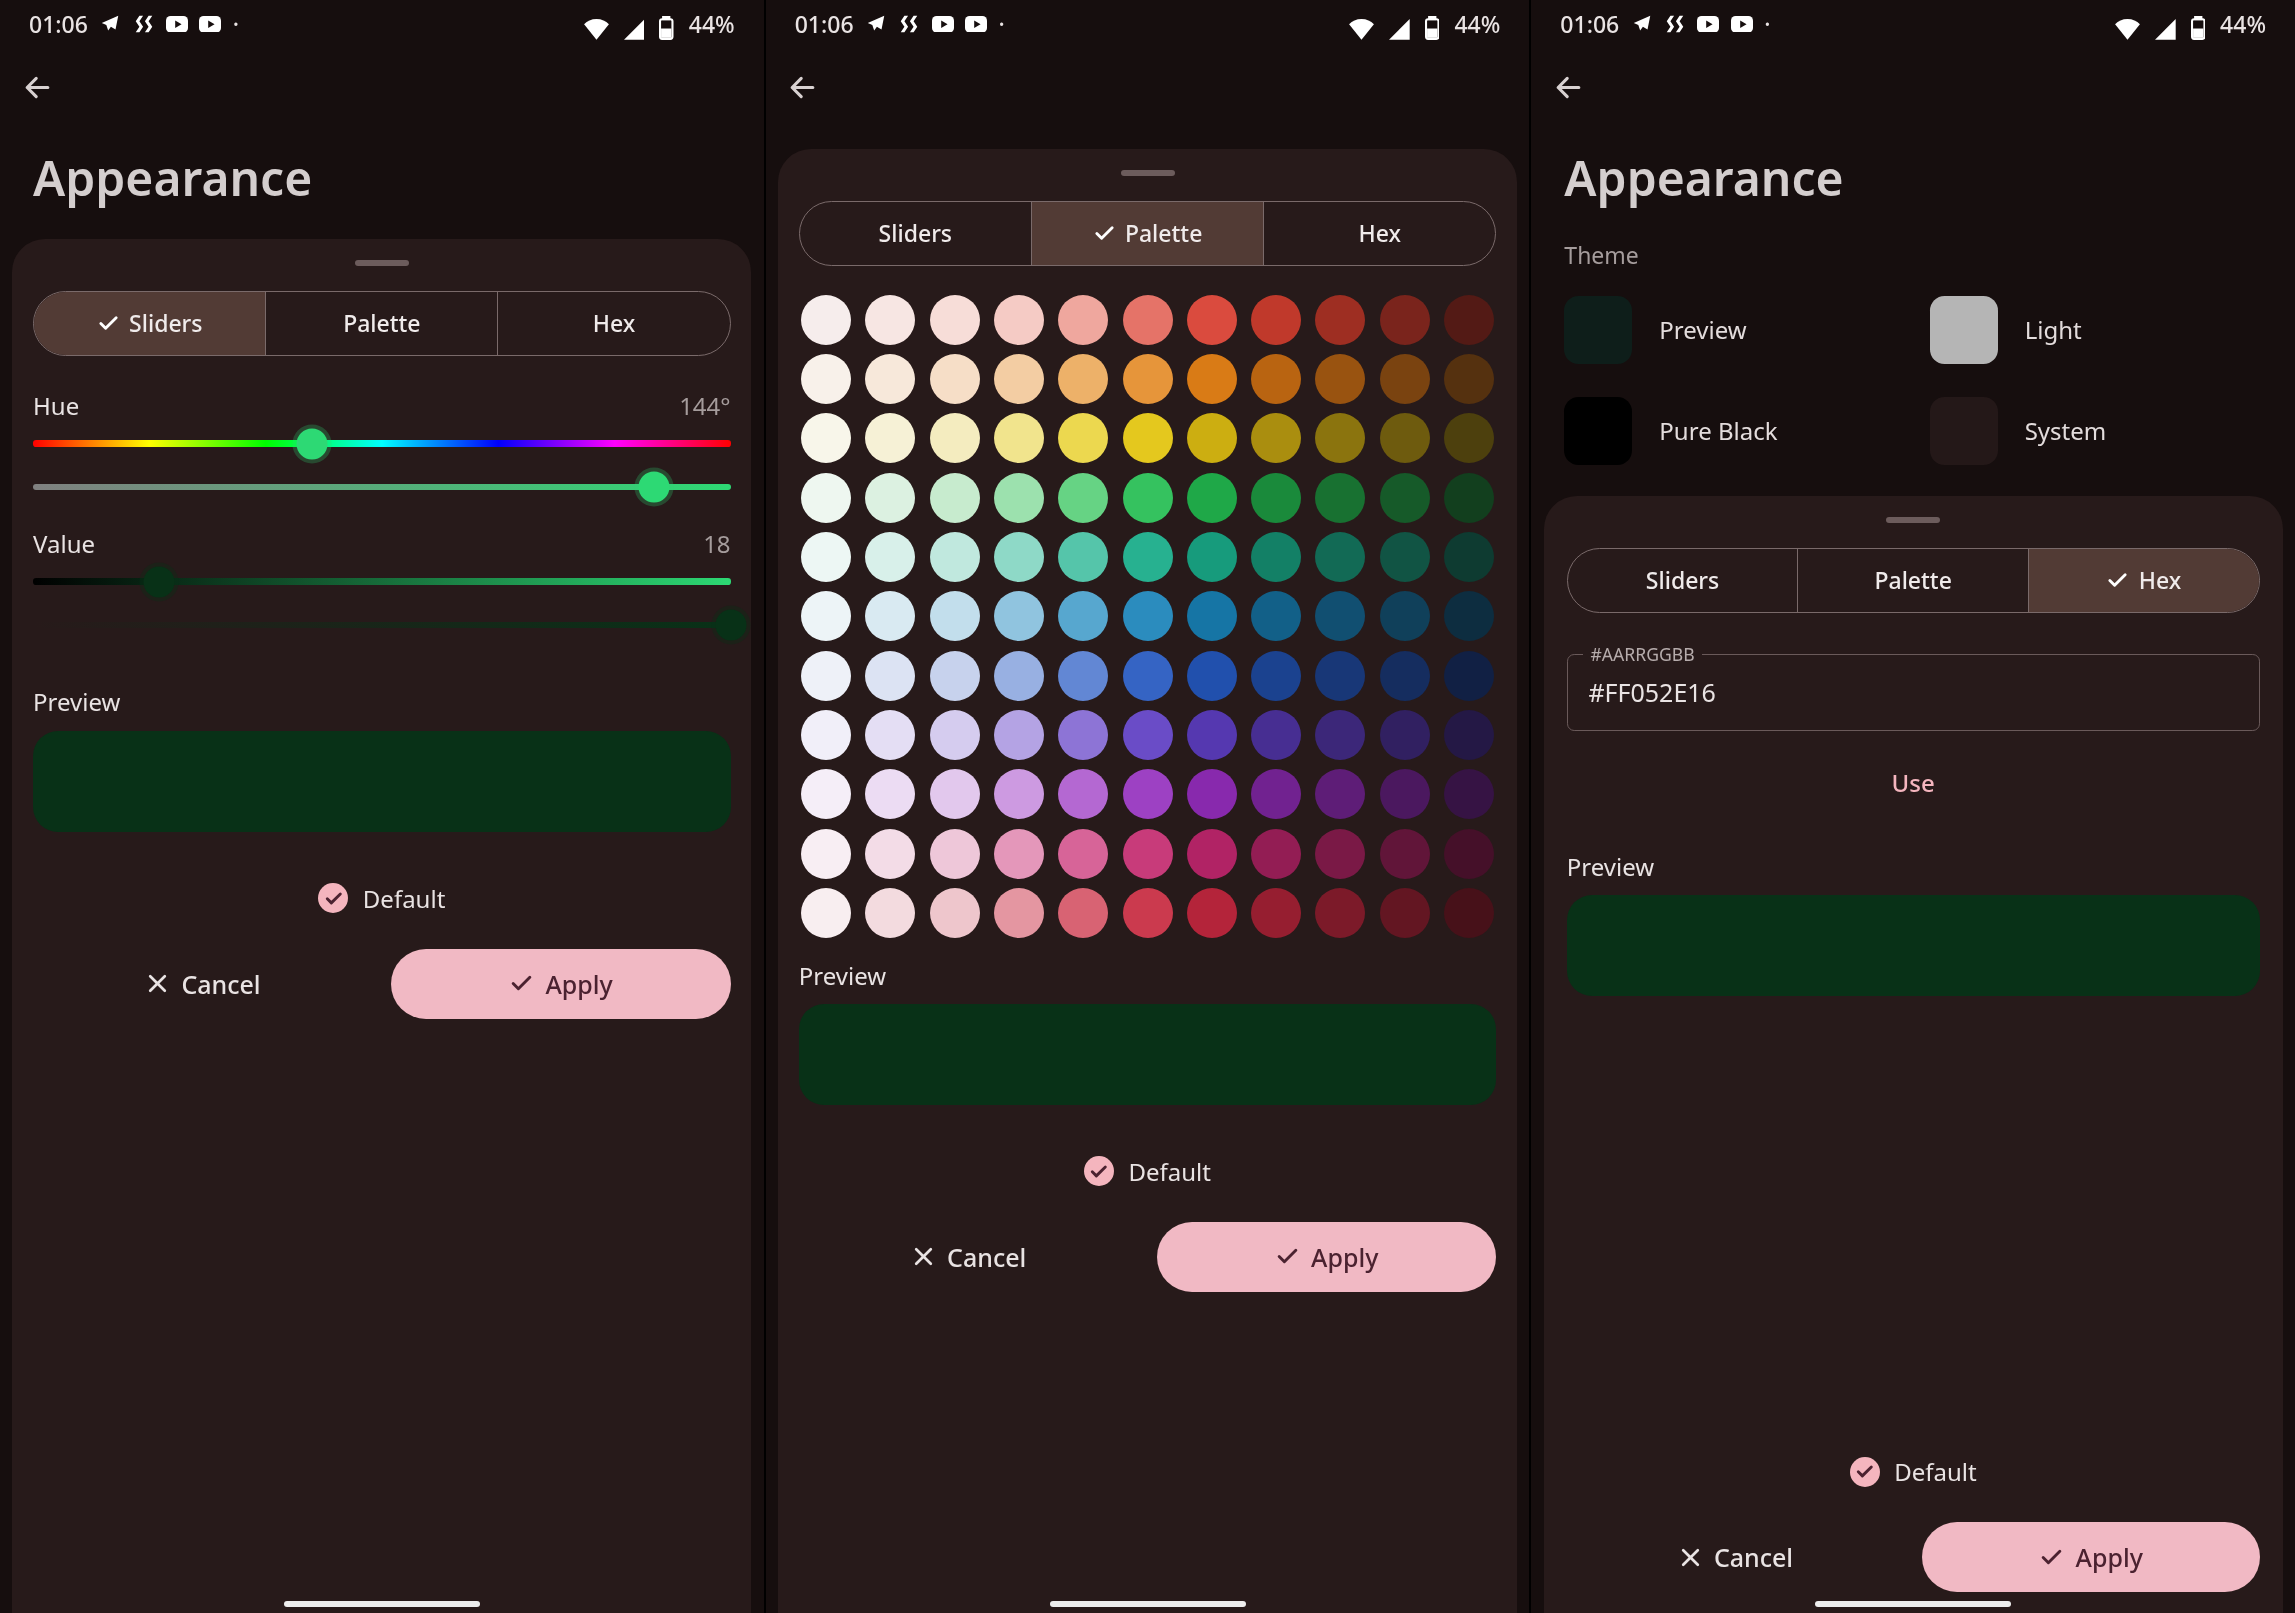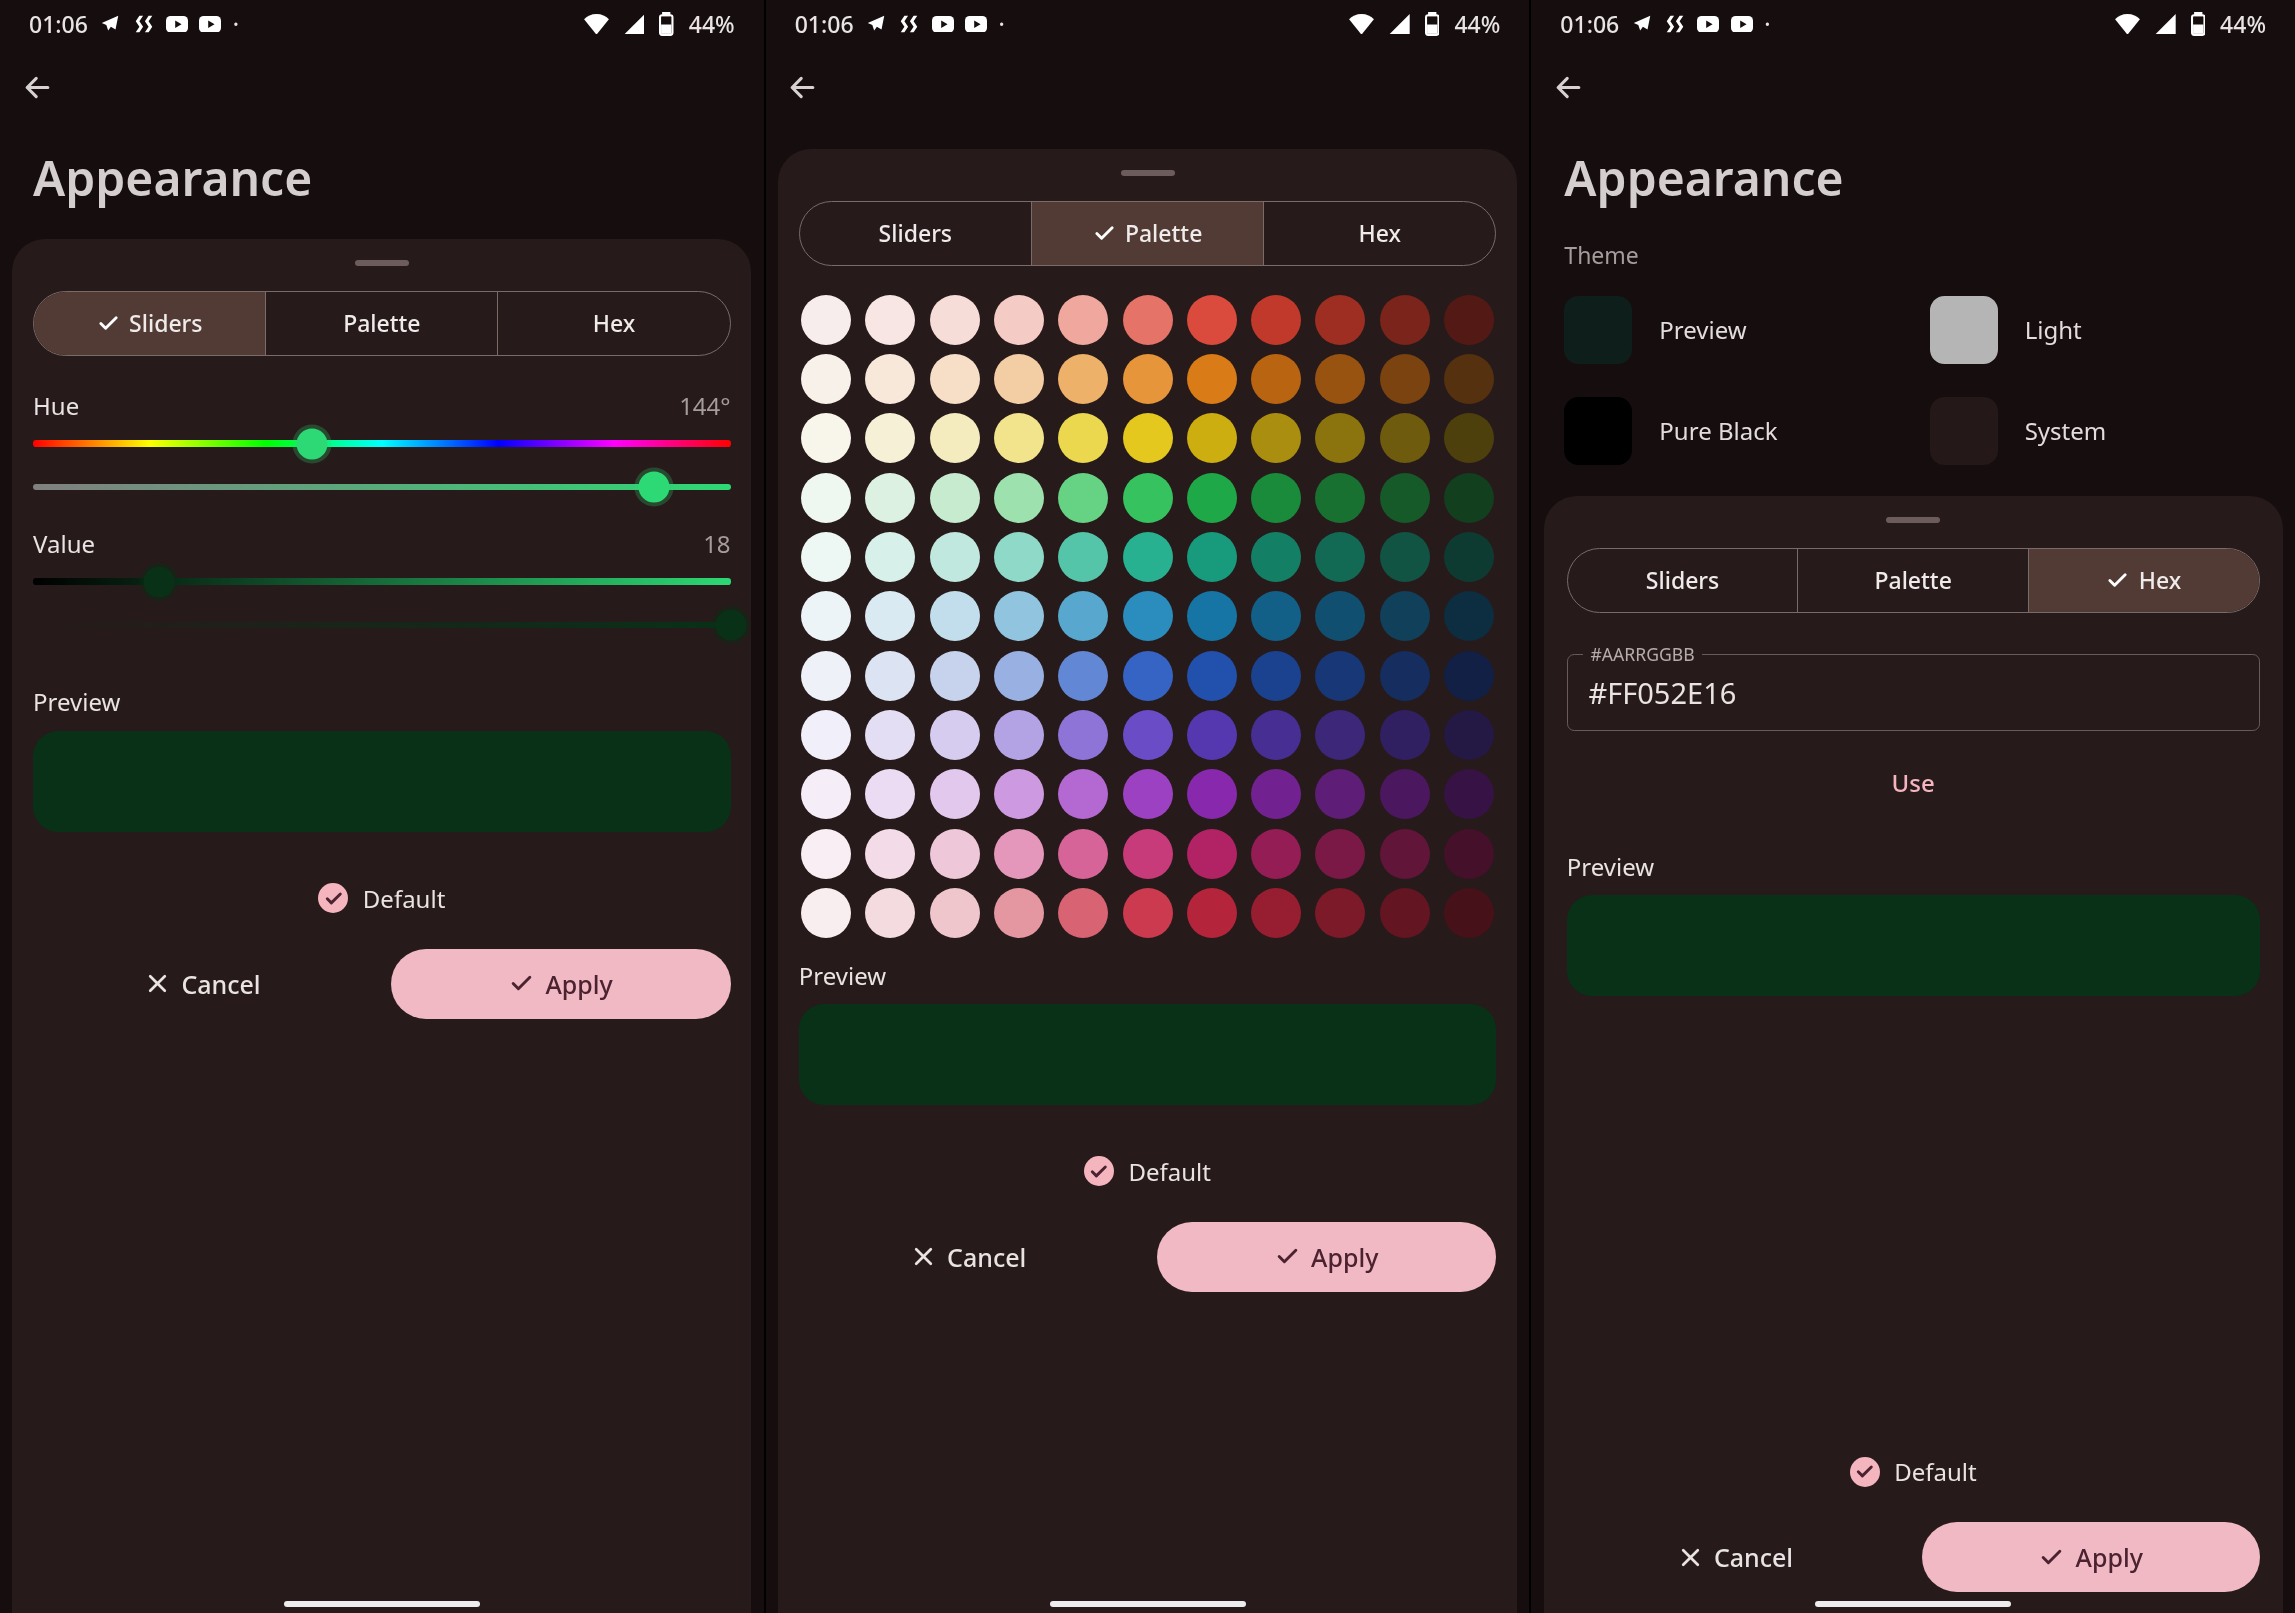--- a/index.html
+++ b/index.html
@@ -43,21 +43,21 @@
   .status-bar{
     display:flex;
     align-items:center;
     justify-content:space-between;
     height:48px;
     padding:0 29px;
     font-size:23px;
     font-weight:500;
   }
   .sb-left{display:flex;align-items:center;gap:11.4px;}
-  .sb-right{display:flex;align-items:center;gap:15px;}
+  .sb-right{display:flex;align-items:flex-end;gap:15px;}
   .sb-icon{display:inline-flex;align-items:center;}
   svg{display:block;}
 
   .back-row{padding:20.7px 18.6px 10.3px 18.6px;}
   .back-btn{width:37px;height:37px;display:flex;align-items:center;justify-content:center;border-radius:50%;cursor:pointer;}
 
   .page-title{
     font-size:48px;
     font-weight:600;
     padding:29px 29px 29px 33px;
@@ -179,21 +179,21 @@
 
   .text-field{
     position:relative;margin-top:41px;
   }
   .tf-label{
     position:absolute;top:-11.4px;left:16.5px;background:var(--panel);padding:0 7.2px;
     font-size:17.6px;color:#B6ACAC;
   }
   .tf-input{
     width:100%;height:77px;border-radius:7.2px;border:1.6px solid #6A5A5A;background:transparent;
-    color:var(--fg);font-size:29px;padding:0 20.7px;outline:none;font-family:inherit;
+    color:var(--fg);font-size:25px;padding:0 20.7px;outline:none;font-family:inherit;
   }
   .use-btn{
     margin-top:20.7px;text-align:center;color:var(--check-pink);font-size:24px;font-weight:500;
     padding:14.5px;cursor:pointer;
   }
 
   .spacer{flex:1;}
 </style>
 </head>
 <body>

